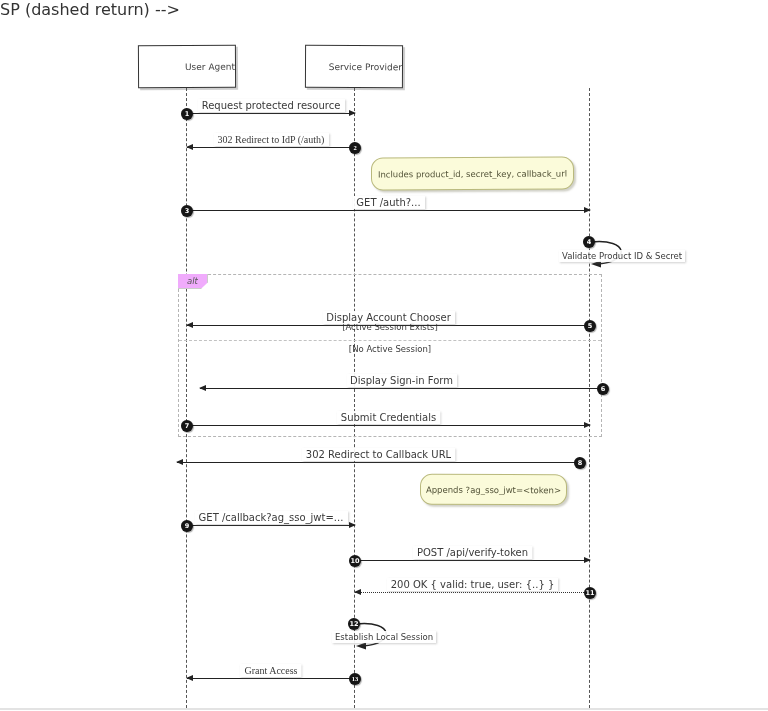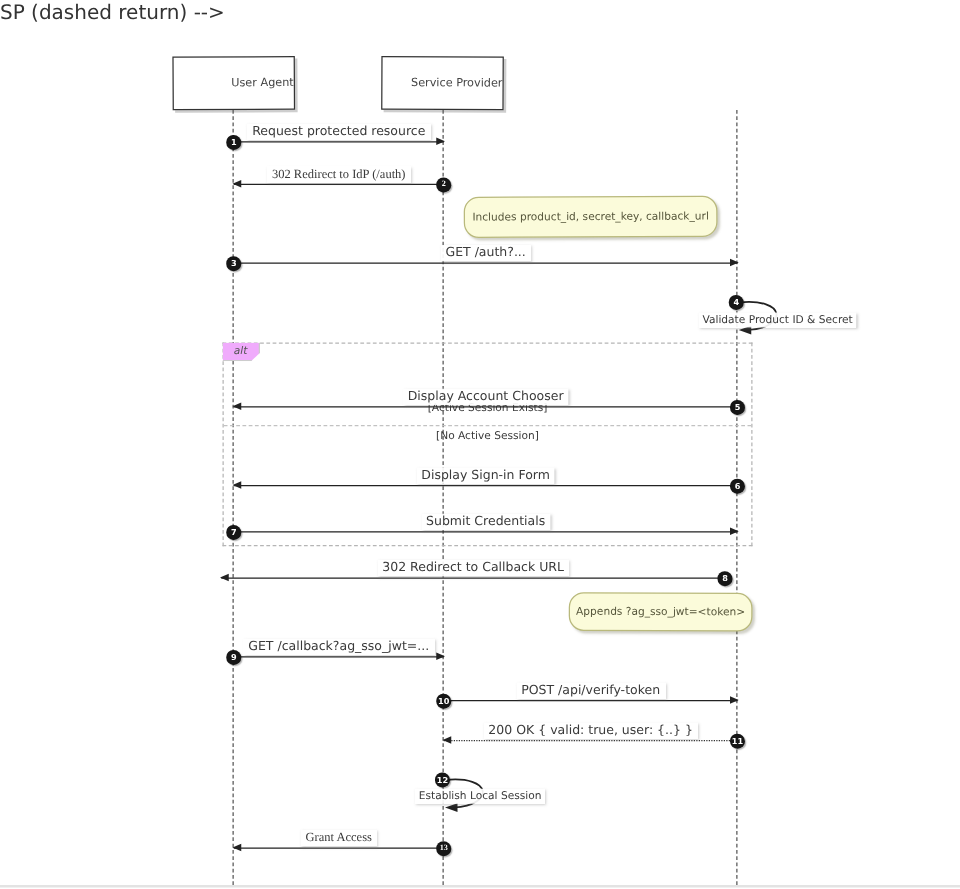--- a/index.html
+++ b/index.html
@@ -45,21 +45,21 @@
     position:absolute; white-space:nowrap; font-size:8.5px; color:#3a3a3a;
     padding:1px 3px; background:rgba(255,255,255,.92); box-shadow:1px 1px 2px rgba(120,120,120,.35);
   }
   
   .note {
     position:absolute; background:#fbfbda; border:1.3px solid #b9b97c;
     box-shadow:2px 2px 2px rgba(100,100,70,.3); display:flex; align-items:center; justify-content:center;
     font-size:8.5px; color:#55553a; border-radius:12px;
   }
   .n0 { left:371px; top:157px; width:203px; height:33px; transform:rotate(-.25deg); }
-  .n1 { left:420px; top:474px; width:147px; height:31px; transform:rotate(.25deg);margin-left:35px; }
+  .n1 { left:420px; top:474px; width:147px; height:31px; transform:rotate(.25deg); }
   
   .altframe { position:absolute; left:178px; top:274px; width:424px; height:163px; border:1.2px dashed #b5b5b5; }
   .alt-tab {
     position:absolute; left:-1px; top:-1px; width:30px; height:15px; background:#f0abfc;
     border-right:1px solid #ccc; border-bottom:1px solid #ccc;
     clip-path:polygon(0 0,100% 0,100% 55%,76% 100%,0 100%);
     font-size:8.5px; font-style:italic; color:#555; display:flex; align-items:center; justify-content:center;
   }
   .alt-cond { position:absolute; left:0; width:100%; text-align:center; font-size:8.5px; color:#3a3a3a; }
   .c0 { top:3px;margin-top:44px; } .c1 { top:69px; }
@@ -129,21 +129,21 @@
   </div>
 
   
   <div class="msg" style="left:187px; top:325px; width:403px;">
     <span class="lbl">Display Account Chooser</span>
     <div class="head l"></div>
     <div class="badge end">5</div>
   </div>
 
   
-  <div class="msg" style="left:187px; top:388px; width:403px;">
+  <div class="msg" style="left:200px; top:388px; width:403px;">
     <span class="lbl">Display Sign-in Form</span>
     <div class="head l"></div>
     <div class="badge end">6</div>
   </div>
 
   
   <div class="msg" style="left:187px; top:425px; width:403px;">
     <span class="lbl">Submit Credentials</span>
     <div class="head r"></div>
     <div class="badge start">7</div>

